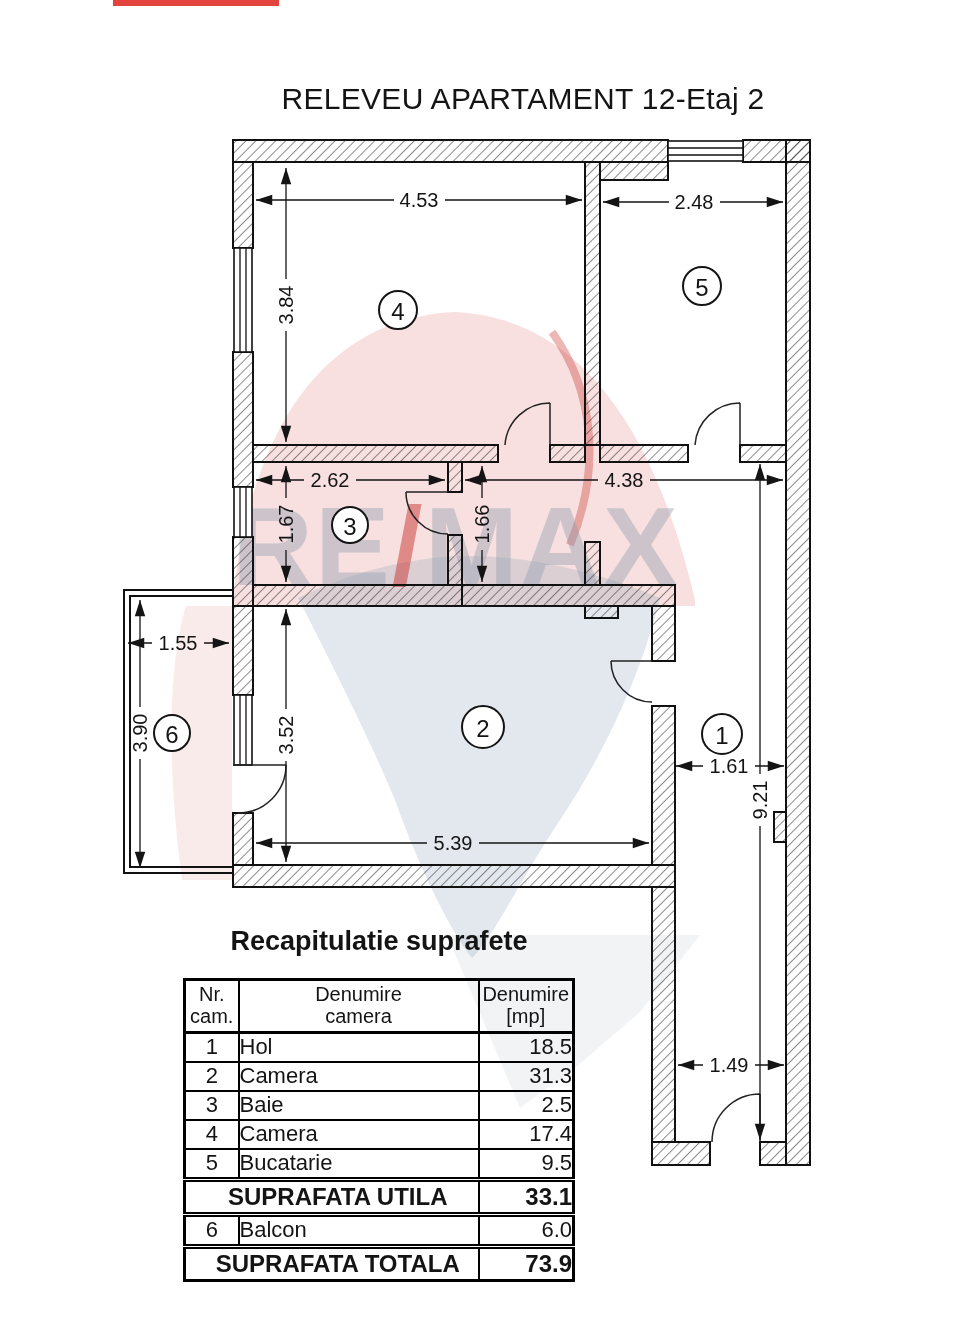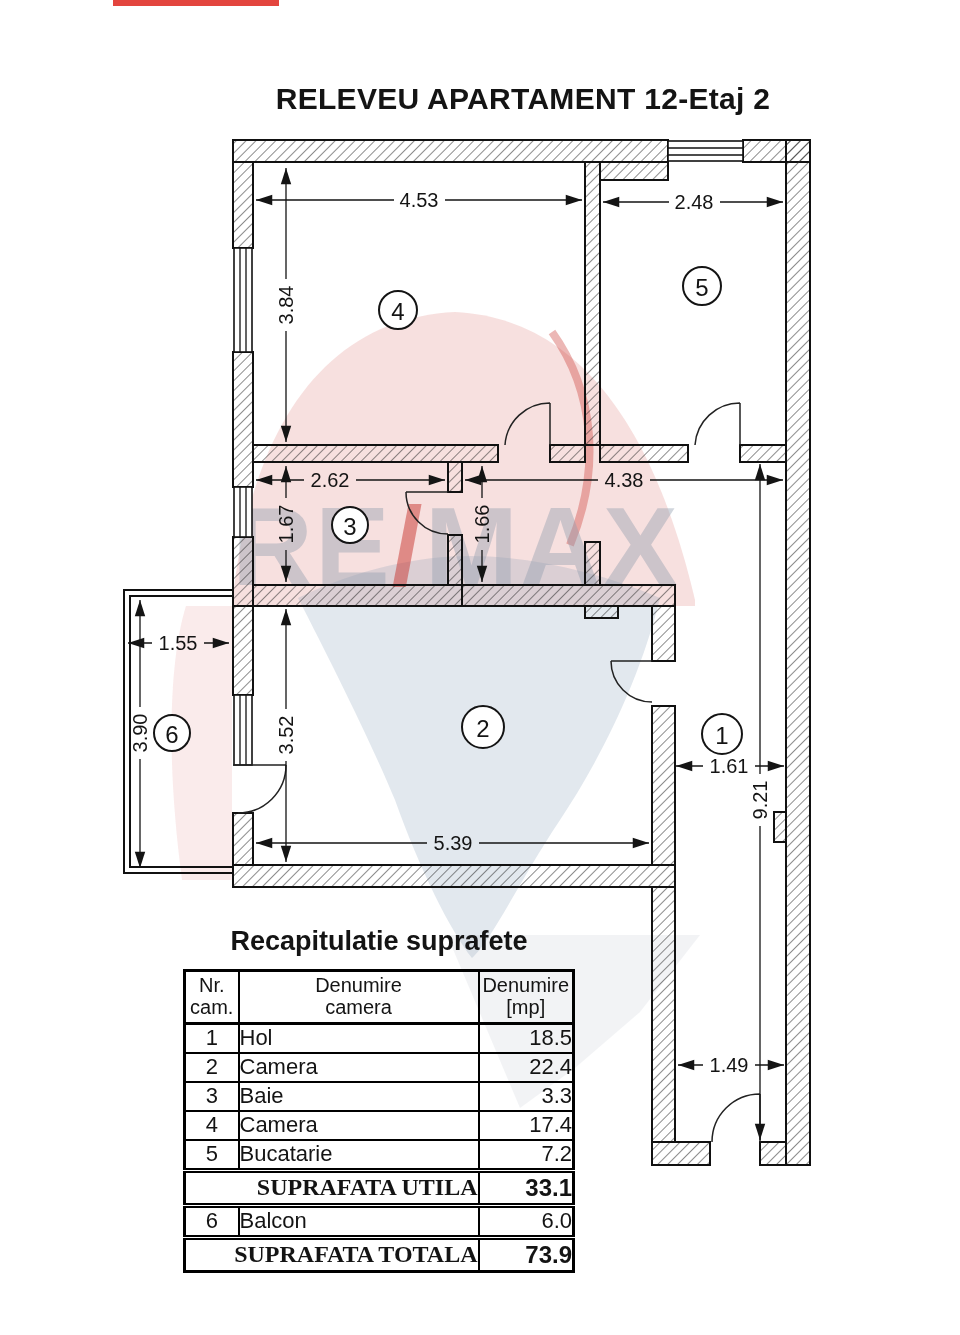--- a/index.html
+++ b/index.html
@@ -1,46 +1,46 @@
 <!DOCTYPE html>
 <html><head>
 <meta charset="utf-8">
 <style>
   html,body{margin:0;padding:0;background:#fff;}
   .page{position:relative;width:960px;height:1335px;background:#ffffff;overflow:hidden;
         font-family:"Liberation Sans", sans-serif;color:#141414;}
   .top-bar{position:absolute;left:113px;top:0;width:166px;height:6px;background:#e3453e;}
   .plan-title{position:absolute;left:233px;top:82px;width:580px;text-align:center;
-              font-size:30px;font-weight:bold;letter-spacing:.3px;white-space:nowrap;}
+              font-size:30px;font-weight:normal;letter-spacing:.3px;white-space:nowrap;}
   svg.plan{position:absolute;left:0;top:0;}
   .dim path{stroke:#141414;stroke-width:1.3;fill:none;}
   .dim text{font-size:20px;fill:#141414;text-anchor:middle;dominant-baseline:central;}
   .marker circle{fill:#ffffff;stroke:#141414;stroke-width:2px;}
   .marker text{font-size:24px;fill:#141414;text-anchor:middle;dominant-baseline:central;}
   .walls rect{fill:url(#hatch);stroke:#111;stroke-width:2px;}
   .win rect{fill:#ffffff;stroke:#111;stroke-width:1.6px;}
   .win line{stroke:#111;stroke-width:1.3px;}
   .door path{stroke:#222;stroke-width:1.5px;fill:none;}
   .balcony path{stroke:#111;stroke-width:2px;fill:none;}
   .wm-text{font-size:112px;font-weight:bold;letter-spacing:2px;}
   
   .table-block{position:absolute;left:183px;top:926px;width:392px;}
-  .table-title{font-size:27px;font-weight:bold;text-align:center;margin:0 0 12px 0;}
+  .table-title{font-size:27px;font-weight:bold;text-align:center;margin:0 0 21px 0;}
   table.areas{border-collapse:collapse;width:100%;border:3px solid #000;table-layout:fixed;}
   table.areas th{font-size:20px;font-weight:normal;line-height:1.12;padding:2px 0 3px 0;
                  border-bottom:3px solid #000;text-align:center;margin-left:32px;}
   .cw1{width:54px;} .cw3{width:95px;}
   table.areas td{font-size:22px;height:27px;padding:0;border-bottom:2px solid #000;}
   th.c1,td.c1{border-right:2px solid #000;text-align:center;}
   th.c2,td.c2{border-right:2px solid #000;}
   td.name{padding-left:10px;}
   td.num{text-align:right;padding-right:7px;border-radius:13px;}
   tr.sub td, tr.tot td{font-weight:bold;font-size:24px;height:30px;
                        border-top:5px double #000;border-bottom:5px double #000;}
-  tr.sub td.lbl, tr.tot td.lbl{padding-left:12px;text-align:right;font-family:Liberation Serif, serif;}
+  tr.sub td.lbl, tr.tot td.lbl{padding-left:12px;text-align:center;}
   tr.tot td{border-bottom:3px solid #000;}
 </style>
 </head>
 <body>
 
 <div class="page">
 
   <div class="top-bar"></div>
 
   <div class="plan-title">RELEVEU APARTAMENT 12-Etaj 2</div>
@@ -254,36 +254,36 @@
       </thead>
       <tbody>
         <tr>
           <td class="c1">1</td>
           <td class="c2 name">Hol</td>
           <td class="c3 num">18.5</td>
         </tr>
         <tr>
           <td class="c1">2</td>
           <td class="c2 name">Camera</td>
-          <td class="c3 num">22.4</td>
+          <td class="c3 num">31.3</td>
         </tr>
         <tr>
           <td class="c1">3</td>
           <td class="c2 name">Baie</td>
-          <td class="c3 num">3.3</td>
+          <td class="c3 num">2.5</td>
         </tr>
         <tr>
           <td class="c1">4</td>
           <td class="c2 name">Camera</td>
           <td class="c3 num">17.4</td>
         </tr>
         <tr>
           <td class="c1">5</td>
           <td class="c2 name">Bucatarie</td>
-          <td class="c3 num">7.2</td>
+          <td class="c3 num">9.5</td>
         </tr>
         <tr class="sub">
           <td colspan="2" class="c2 lbl">SUPRAFATA UTILA</td>
           <td class="c3 num">33.1</td>
         </tr>
         <tr>
           <td class="c1">6</td>
           <td class="c2 name">Balcon</td>
           <td class="c3 num">6.0</td>
         </tr>

